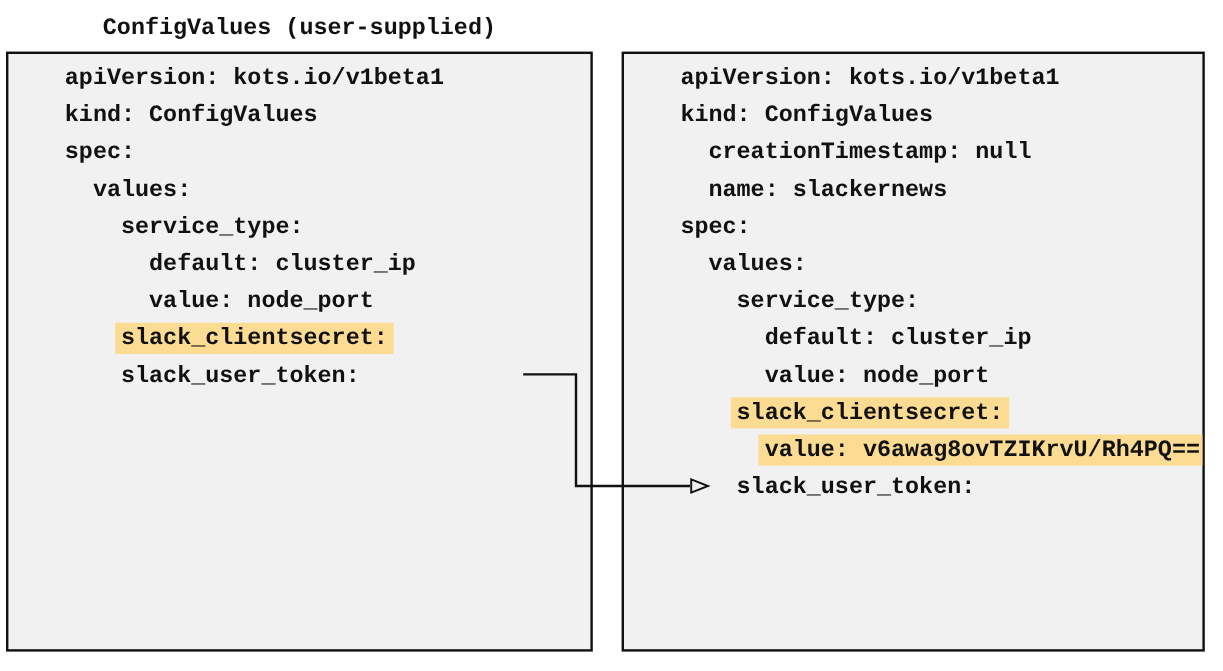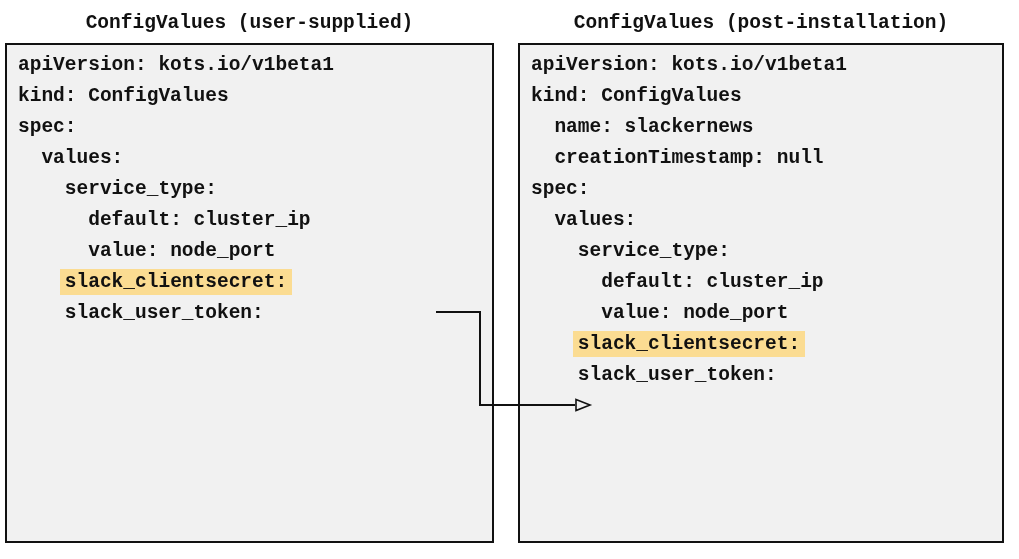--- a/index.html
+++ b/index.html
@@ -38,21 +38,21 @@
     box-sizing:border-box;
     background:var(--panel-bg);
     border:2px solid var(--panel-border);
     padding:5px 0 0 11px;
     font-size:19.5px;
     line-height:31px;
     overflow:hidden;
   }
   .panel-left{left:5px;width:489px;}
   .panel-right{left:518px;width:486px;}
-  .code-line{white-space:pre;}
+  .code-line{white-space:pre;margin-left:36px;}
   .hl{
     background:var(--highlight);
     padding:2px 5px;
     margin-left:-5px;
   }
   .arrow-layer{
     position:absolute;
     left:0;top:0;
     width:1019px;height:559px;
     pointer-events:none;
@@ -60,45 +60,45 @@
   .arrow-line{stroke:var(--arrow);stroke-width:2;fill:none;}
   .arrow-head{stroke:var(--arrow);stroke-width:1.6;fill:var(--panel-bg);}
 </style>
 </head>
 <body>
 
 <div class="stage">
 
   <div class="panel-title title-left">ConfigValues (user-supplied)</div>
 
-  <div class="panel-title title-right">ConfigValues (post-installation)</div>
 
   <div class="panel panel-left">
       <div class="code-line"><span></span><span>apiVersion: kots.io/v1beta1</span></div>
       <div class="code-line"><span></span><span>kind: ConfigValues</span></div>
       <div class="code-line"><span></span><span>spec:</span></div>
       <div class="code-line"><span>  </span><span>values:</span></div>
       <div class="code-line"><span>    </span><span>service_type:</span></div>
       <div class="code-line"><span>      </span><span>default: cluster_ip</span></div>
       <div class="code-line"><span>      </span><span>value: node_port</span></div>
       <div class="code-line"><span>    </span><span class="hl">slack_clientsecret:</span></div>
       <div class="code-line"><span>    </span><span>slack_user_token:</span></div>
     </div>
 
   <div class="panel panel-right">
       <div class="code-line"><span></span><span>apiVersion: kots.io/v1beta1</span></div>
       <div class="code-line"><span></span><span>kind: ConfigValues</span></div>
+      <div class="code-line"><span>  </span><span>creationTimestamp: null</span></div>
       <div class="code-line"><span>  </span><span>name: slackernews</span></div>
-      <div class="code-line"><span>  </span><span>creationTimestamp: null</span></div>
       <div class="code-line"><span></span><span>spec:</span></div>
       <div class="code-line"><span>  </span><span>values:</span></div>
       <div class="code-line"><span>    </span><span>service_type:</span></div>
       <div class="code-line"><span>      </span><span>default: cluster_ip</span></div>
       <div class="code-line"><span>      </span><span>value: node_port</span></div>
       <div class="code-line"><span>    </span><span class="hl">slack_clientsecret:</span></div>
+      <div class="code-line"><span>      </span><span class="hl">value: v6awag8ovTZIKrvU/Rh4PQ==</span></div>
       <div class="code-line"><span>    </span><span>slack_user_token:</span></div>
       <div class="code-line"><span>      </span></div>
     </div>
 
   <svg class="arrow-layer" viewBox="0 0 1019 559">
     <path class="arrow-line" d="M436 312 H480 V405 H575"></path>
     <path class="arrow-head" d="M576 399.5 L590 405 L576 410.5 Z"></path>
   </svg>
 
 </div>

